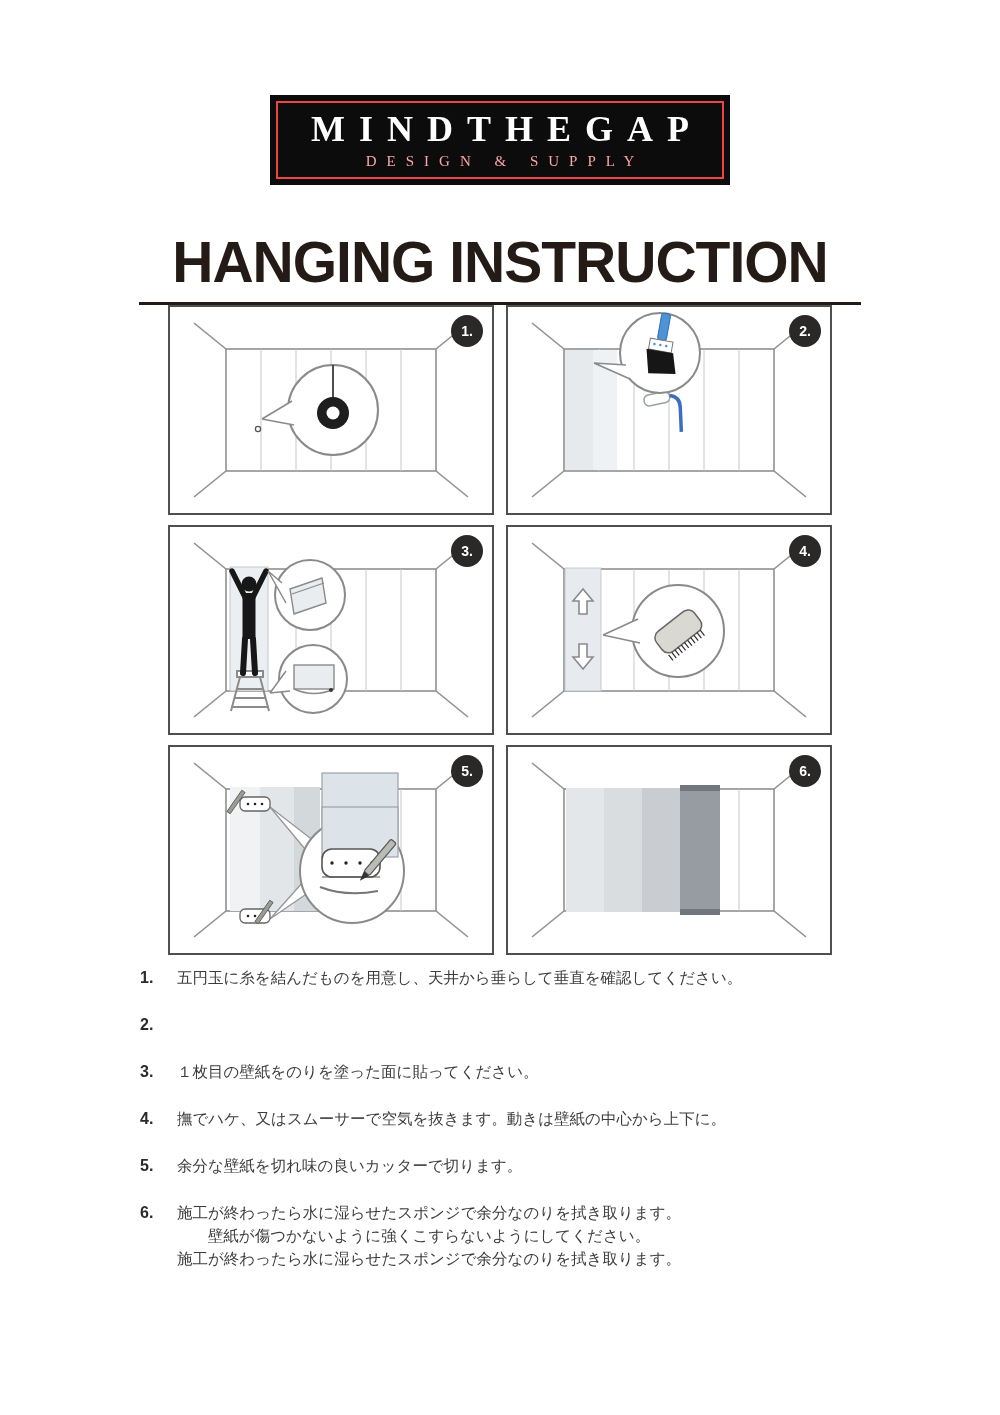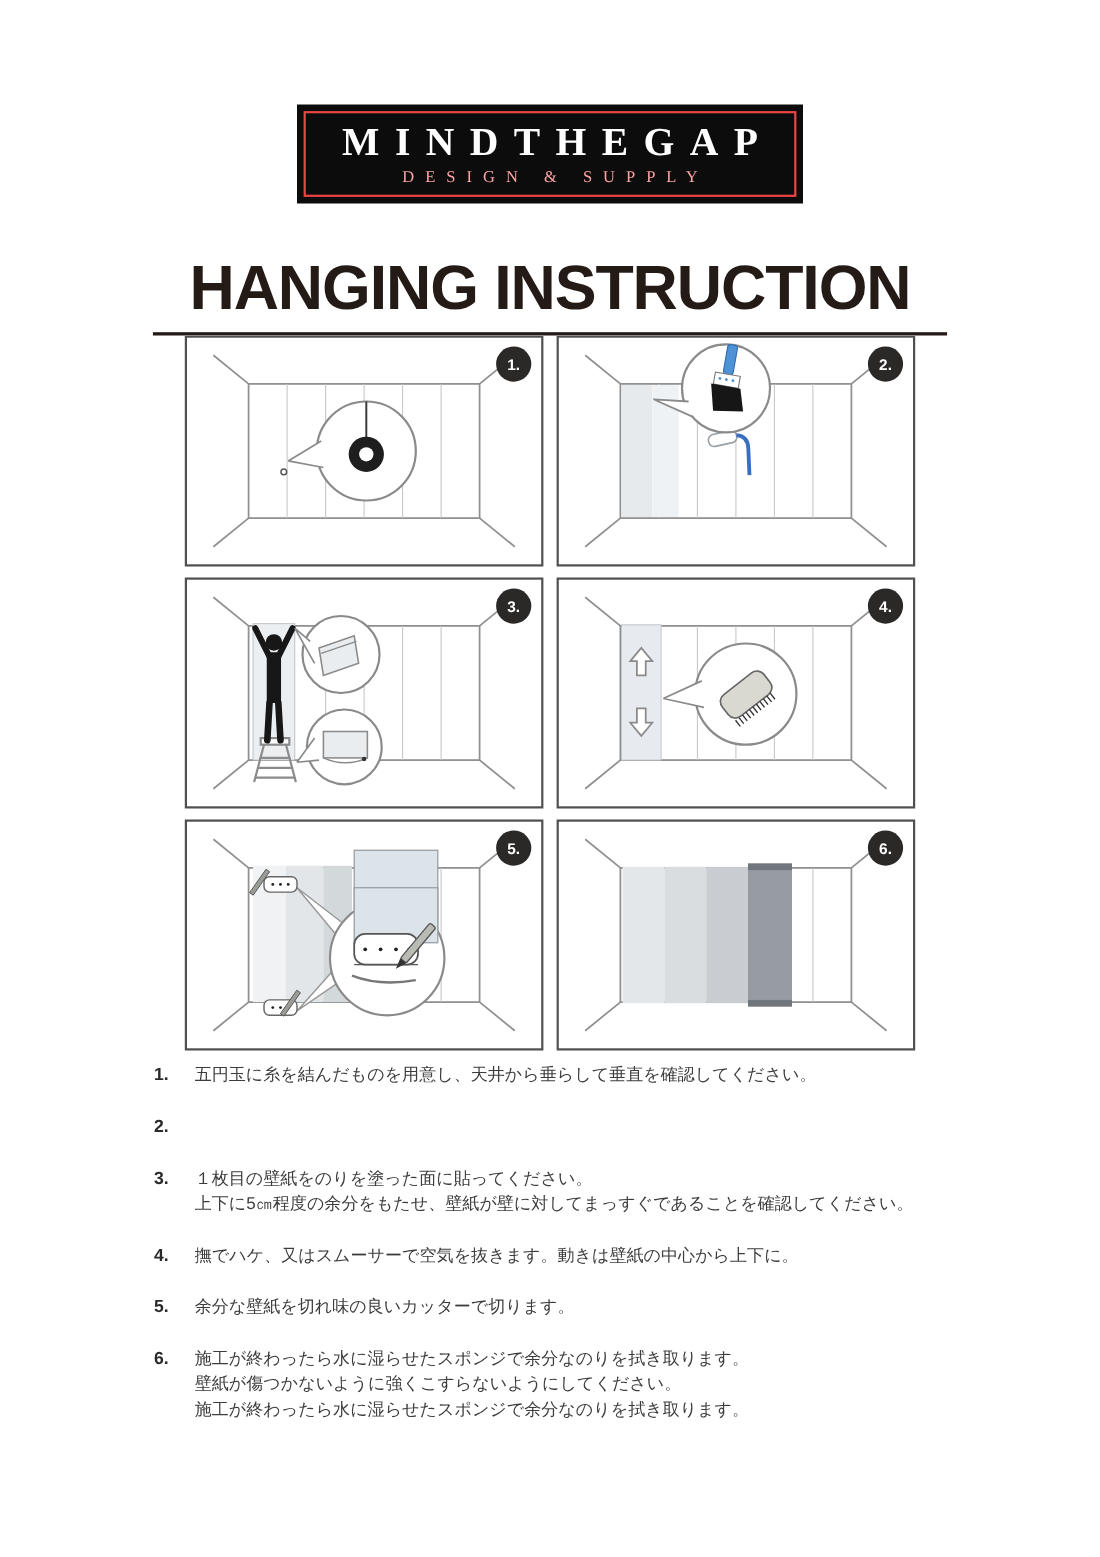--- a/index.html
+++ b/index.html
@@ -19,21 +19,21 @@
   
   .grid{position:absolute;left:168px;top:305px;width:664px;display:grid;grid-template-columns:322px 322px;grid-column-gap:16px;grid-row-gap:10px;}
   .panel{position:relative;width:322px;height:206px;border:2px solid #4f4f4f;background:#ffffff;box-sizing:content-box;}
   .panel svg{display:block;}
   .badge{position:absolute;top:9px;right:10px;width:30px;height:30px;border-radius:50%;background:#2b2928;color:#ffffff;font-weight:bold;font-size:14px;line-height:30px;text-align:center;box-shadow:0 0 0 1px #2b2928;}
 
   
   .instructions{position:absolute;left:140px;top:966px;width:740px;}
   .instr{display:flex;margin-bottom:24px;}
   .inum{width:37px;flex:0 0 37px;font-weight:bold;font-size:16px;color:#2a2a2a;line-height:23px;}
-  .ilines{font-size:15.5px;color:#3c3c3c;line-height:23px;}
+  .ilines{font-size:15.5px;color:#3c3c3c;line-height:23px;text-align:center;}
   .ilines div{white-space:nowrap;}
 </style>
 </head>
 <body>
 
 <div class="logo">
   <div class="logo-inner">
     <div class="brand">MINDTHEGAP</div>
     <div class="tagline">DESIGN &amp; SUPPLY</div>
   </div>
@@ -291,21 +291,20 @@
       <div>五円玉に糸を結んだものを用意し、天井から垂らして垂直を確認してください。</div>
     </div>
   </div>
   <div class="instr">
     <div class="inum">2.</div>
   </div>
   <div class="instr">
     <div class="inum">3.</div>
     <div class="ilines">
       <div>１枚目の壁紙をのりを塗った面に貼ってください。</div>
-      <div>上下に5㎝程度の余分をもたせ、壁紙が壁に対してまっすぐであることを確認してください。</div>
     </div>
   </div>
   <div class="instr">
     <div class="inum">4.</div>
     <div class="ilines">
       <div>撫でハケ、又はスムーサーで空気を抜きます。動きは壁紙の中心から上下に。</div>
     </div>
   </div>
   <div class="instr">
     <div class="inum">5.</div>

